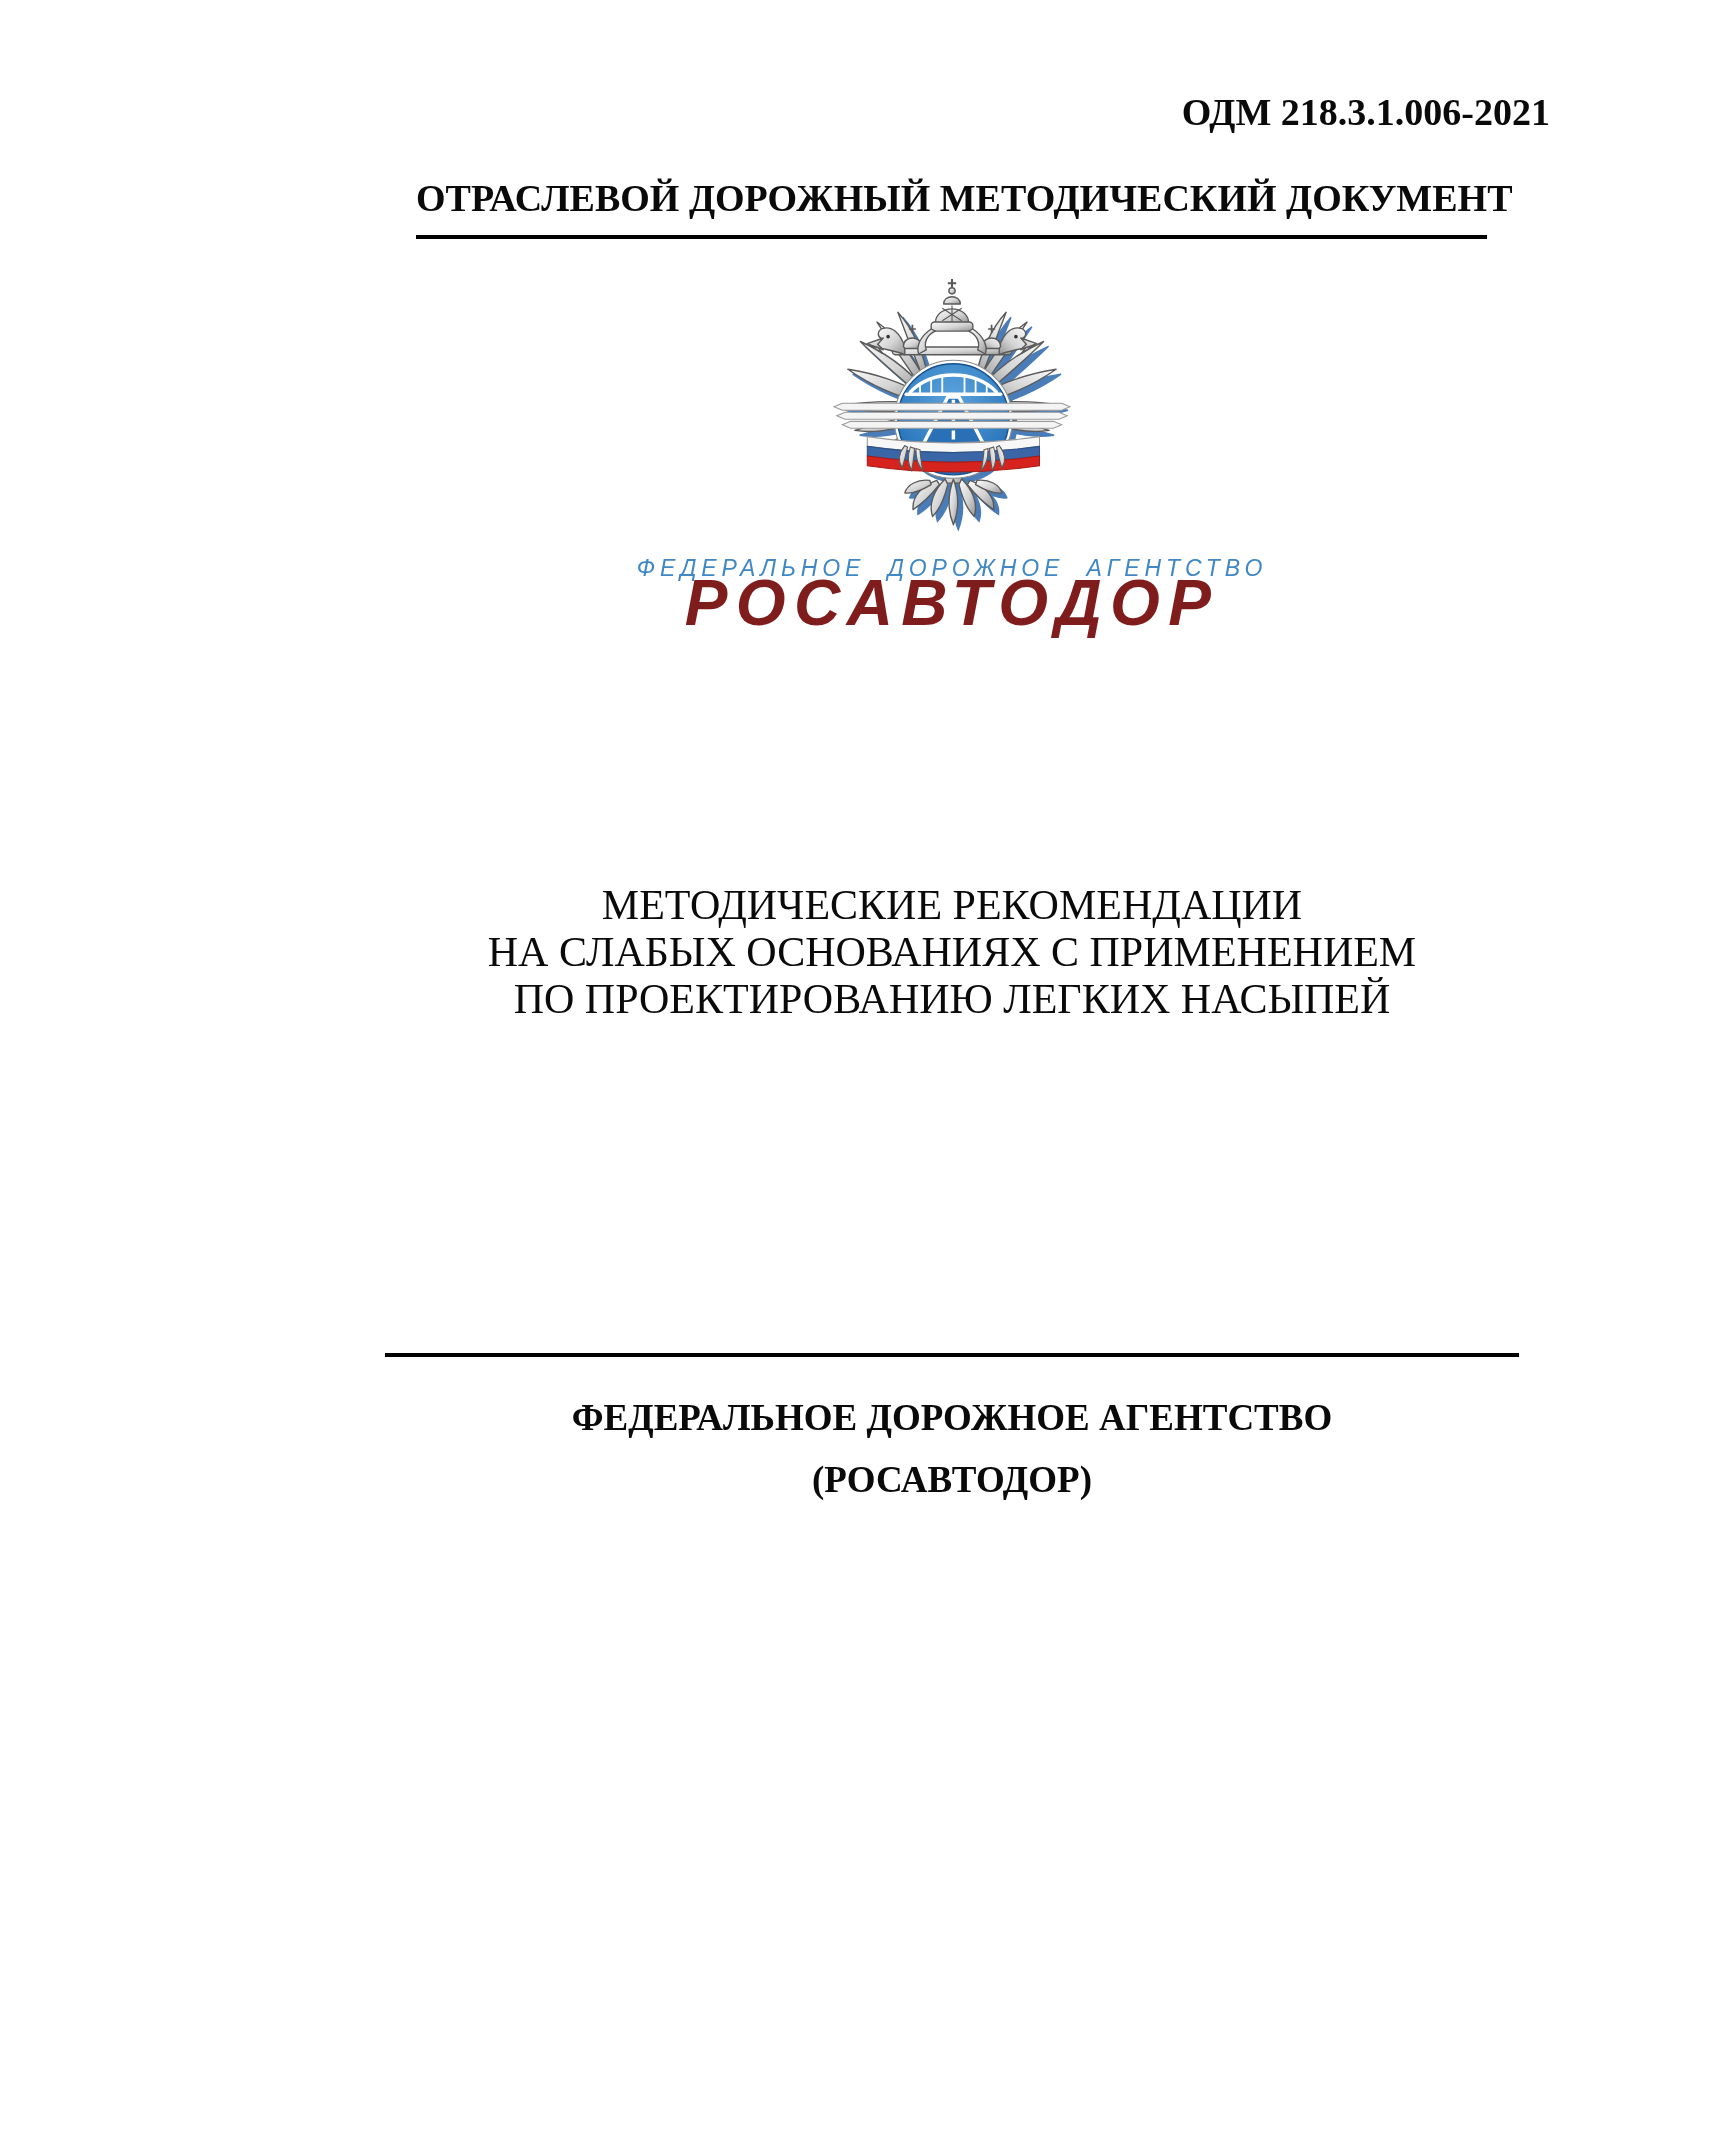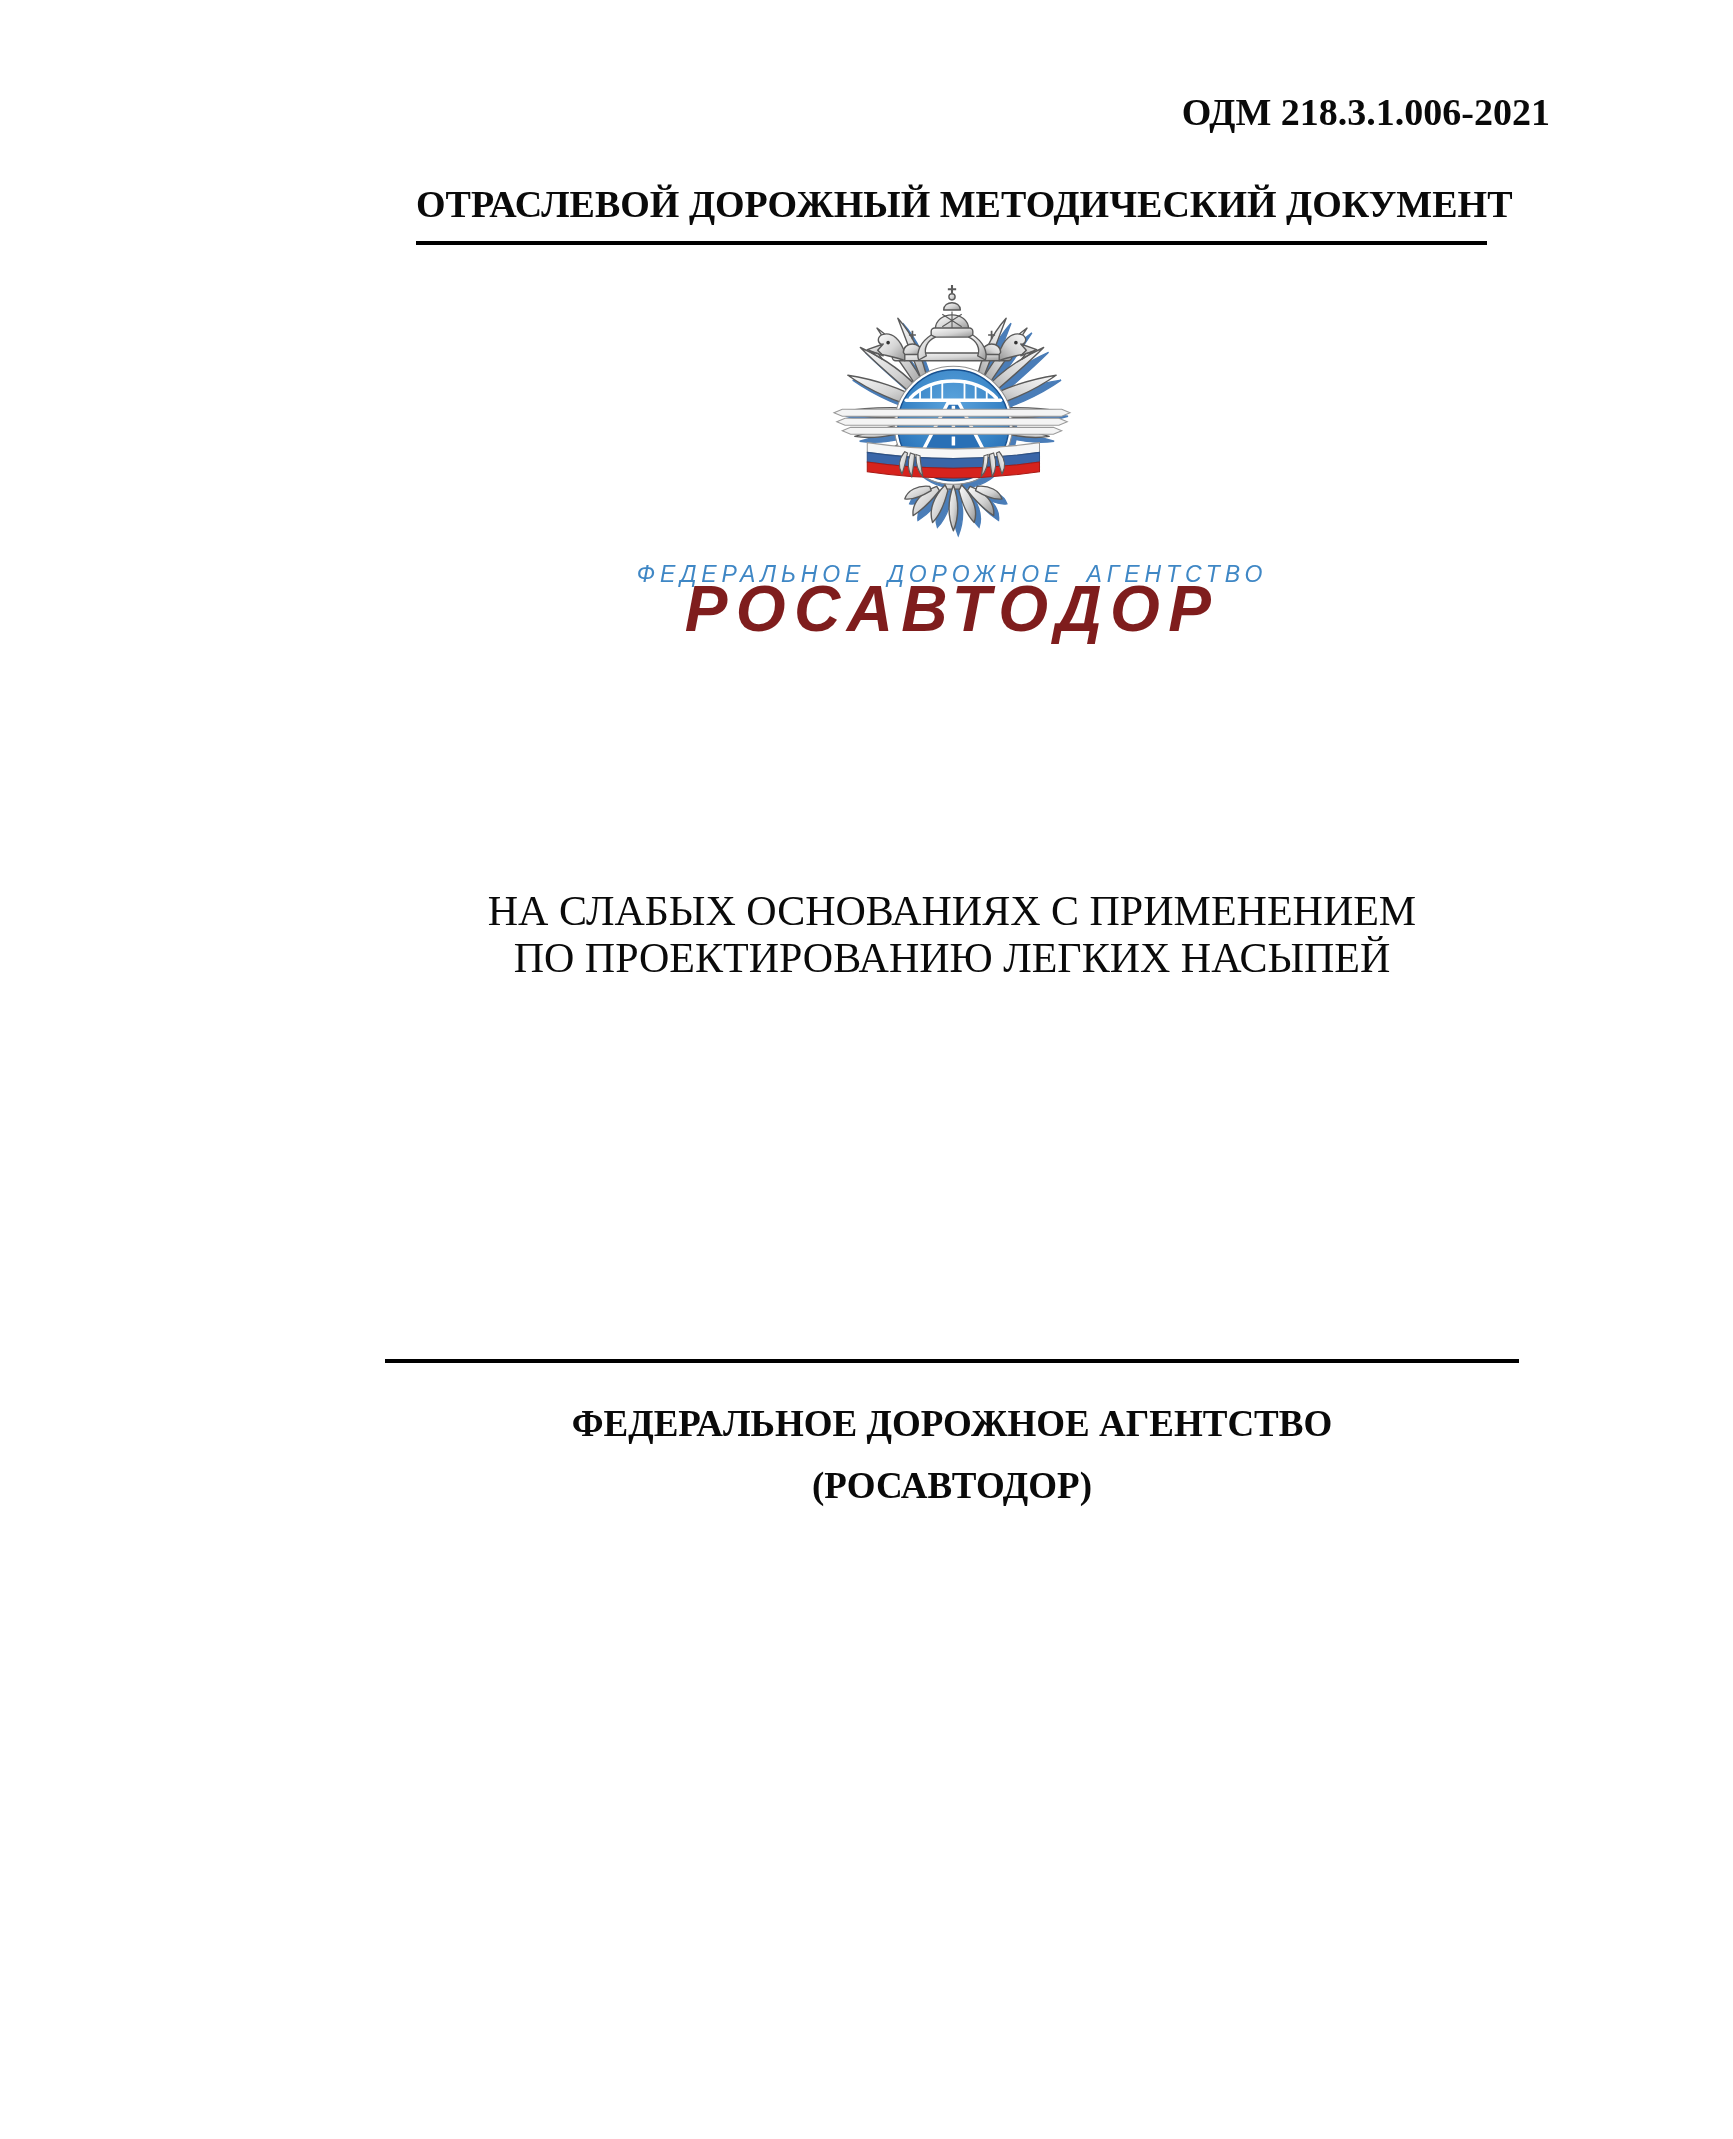--- a/index.html
+++ b/index.html
@@ -5,21 +5,21 @@
   html,body{margin:0;padding:0;}
   body{
     width:1734px;height:2140px;position:relative;background:#ffffff;
     font-family:"Liberation Serif", serif;color:#0a0a0a;overflow:hidden;
   }
   .doc-number{
     position:absolute;top:93px;right:184px;
     font-size:38px;font-weight:bold;line-height:38px;letter-spacing:0px;white-space:nowrap;
   }
   .content{
-    position:absolute;left:385px;top:12px;width:1134px;height:1633px;
+    position:absolute;left:385px;top:6px;width:1134px;height:1633px;
   }
   .heading{
     position:absolute;top:173px;left:31px;width:1071px;
     text-align:center;font-weight:bold;font-size:38px;line-height:38px;
     padding-bottom:18px;border-bottom:4.2px solid #000;white-space:nowrap;
   }
   .emblem{
     position:absolute;top:270px;left:442px;width:250px;height:256px;
   }
   .agency-line{
@@ -170,20 +170,21 @@
     <g fill="url(#gSilver)" stroke="#5a5a5a" stroke-width="1.6">
       <use href="#clawShape"></use>
       <use href="#clawShape" transform="matrix(-1,0,0,1,360,0)"></use>
     </g>
   </svg>
 
   <div class="agency-line">ФЕДЕРАЛЬНОЕ ДОРОЖНОЕ АГЕНТСТВО</div>
   <div class="brand">РОСАВТОДОР</div>
 
   <div class="title-block">
+    <span>МЕТОДИЧЕСКИЕ РЕКОМЕНДАЦИИ</span>
     <span>НА СЛАБЫХ ОСНОВАНИЯХ С ПРИМЕНЕНИЕМ</span>
     <span>ПО ПРОЕКТИРОВАНИЮ ЛЕГКИХ НАСЫПЕЙ</span>
   </div>
 
   <div class="rule"></div>
 
   <div class="publisher-name">ФЕДЕРАЛЬНОЕ ДОРОЖНОЕ АГЕНТСТВО</div>
   <div class="publisher-abbr">(РОСАВТОДОР)</div>
 
 

